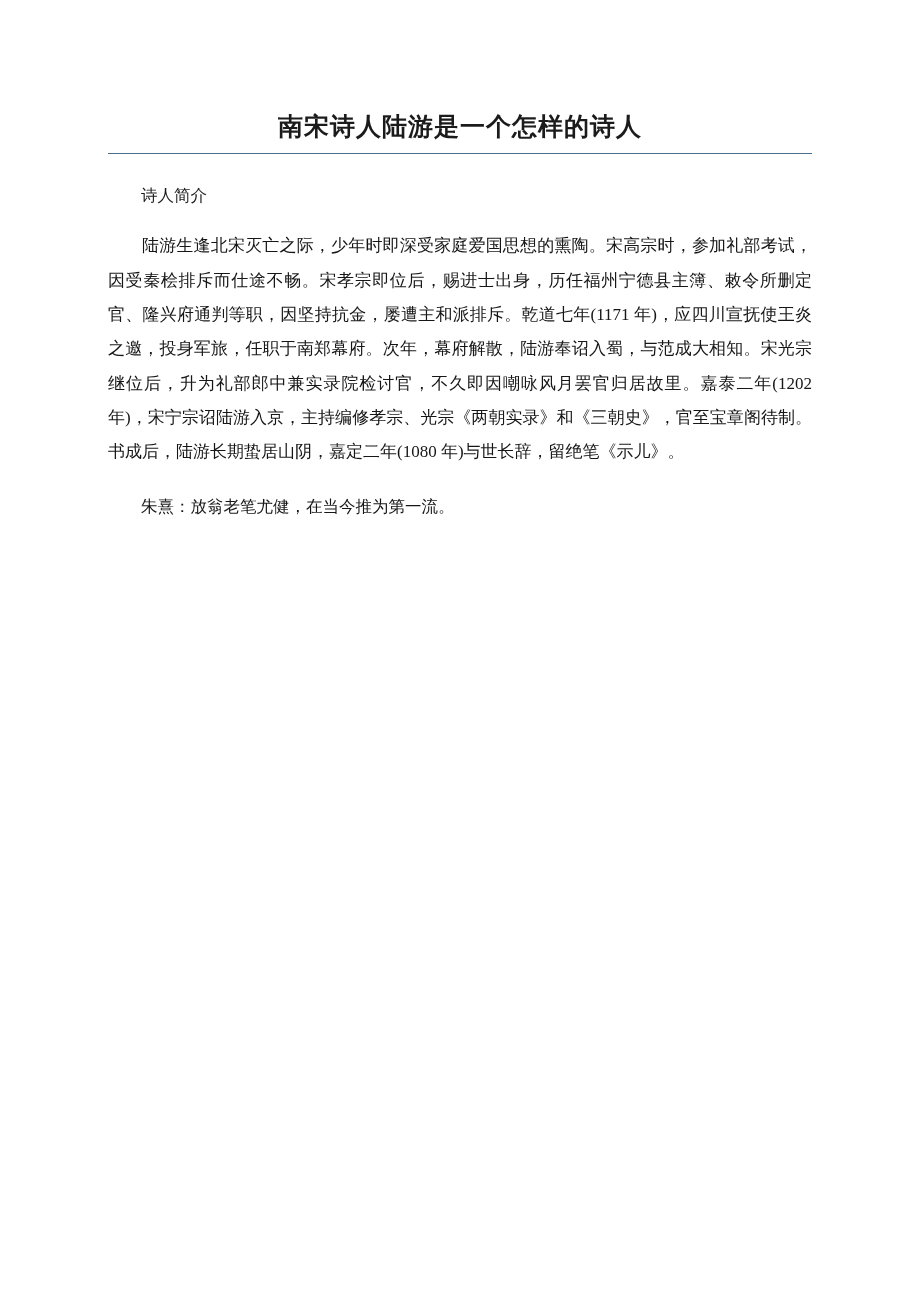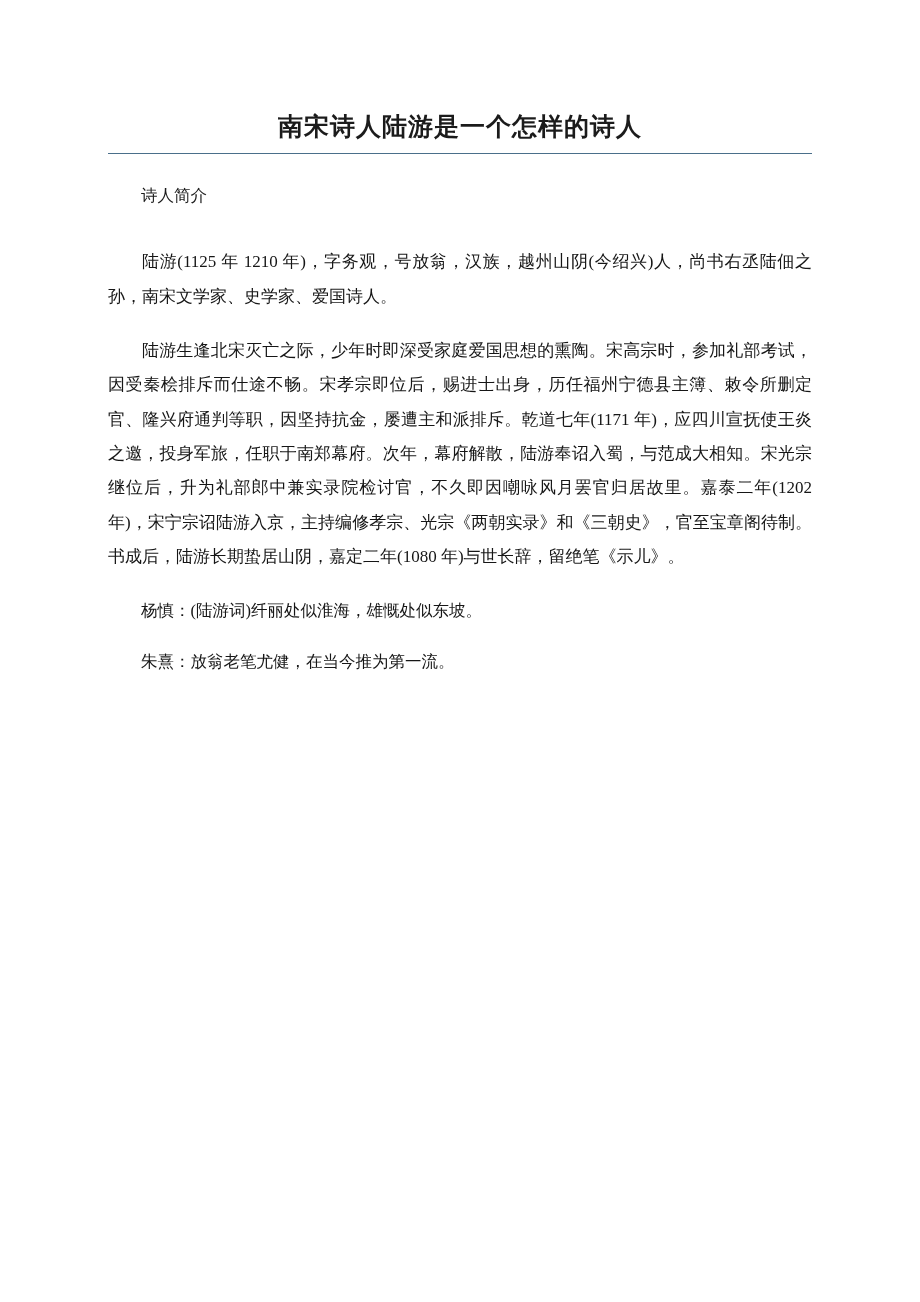--- a/index.html
+++ b/index.html
@@ -53,35 +53,33 @@
     color: #161616;
   }
   p.quote-line {
     font-size: 16.5px;
     line-height: 2.0;
     margin: 0 0 18px 0;
     text-indent: 2em;
     color: #161616;
   }
   .intro-line {
-    margin-bottom: 34px;
+    margin-bottom: 18px;
   }
 </style>
 </head>
 <body>
 
 <div class="page">
 
   <h1 class="doc-title">南宋诗人陆游是一个怎样的诗人</h1>
   <hr class="title-rule">
 
   <div>
     <div class="section-heading intro-line">诗人简介</div>
-    <p class="body-text">陆游(1125 年 1210 年)，字务观，号放翁，汉族，越州山阴(今绍兴)人，尚书右丞陆佃之孙，南宋文学家、史学家、爱国诗人。</p>
     <p class="body-text">陆游生逢北宋灭亡之际，少年时即深受家庭爱国思想的熏陶。宋高宗时，参加礼部考试，因受秦桧排斥而仕途不畅。宋孝宗即位后，赐进士出身，历任福州宁德县主簿、敕令所删定官、隆兴府通判等职，因坚持抗金，屡遭主和派排斥。乾道七年(1171 年)，应四川宣抚使王炎之邀，投身军旅，任职于南郑幕府。次年，幕府解散，陆游奉诏入蜀，与范成大相知。宋光宗继位后，升为礼部郎中兼实录院检讨官，不久即因嘲咏风月罢官归居故里。嘉泰二年(1202 年)，宋宁宗诏陆游入京，主持编修孝宗、光宗《两朝实录》和《三朝史》，官至宝章阁待制。书成后，陆游长期蛰居山阴，嘉定二年(1080 年)与世长辞，留绝笔《示儿》。</p>
   </div>
 
   <div>
-    <p class="quote-line">杨慎：(陆游词)纤丽处似淮海，雄慨处似东坡。</p>
     <p class="quote-line">朱熹：放翁老笔尤健，在当今推为第一流。</p>
   </div>
 
 </div>
 
 </body></html>

